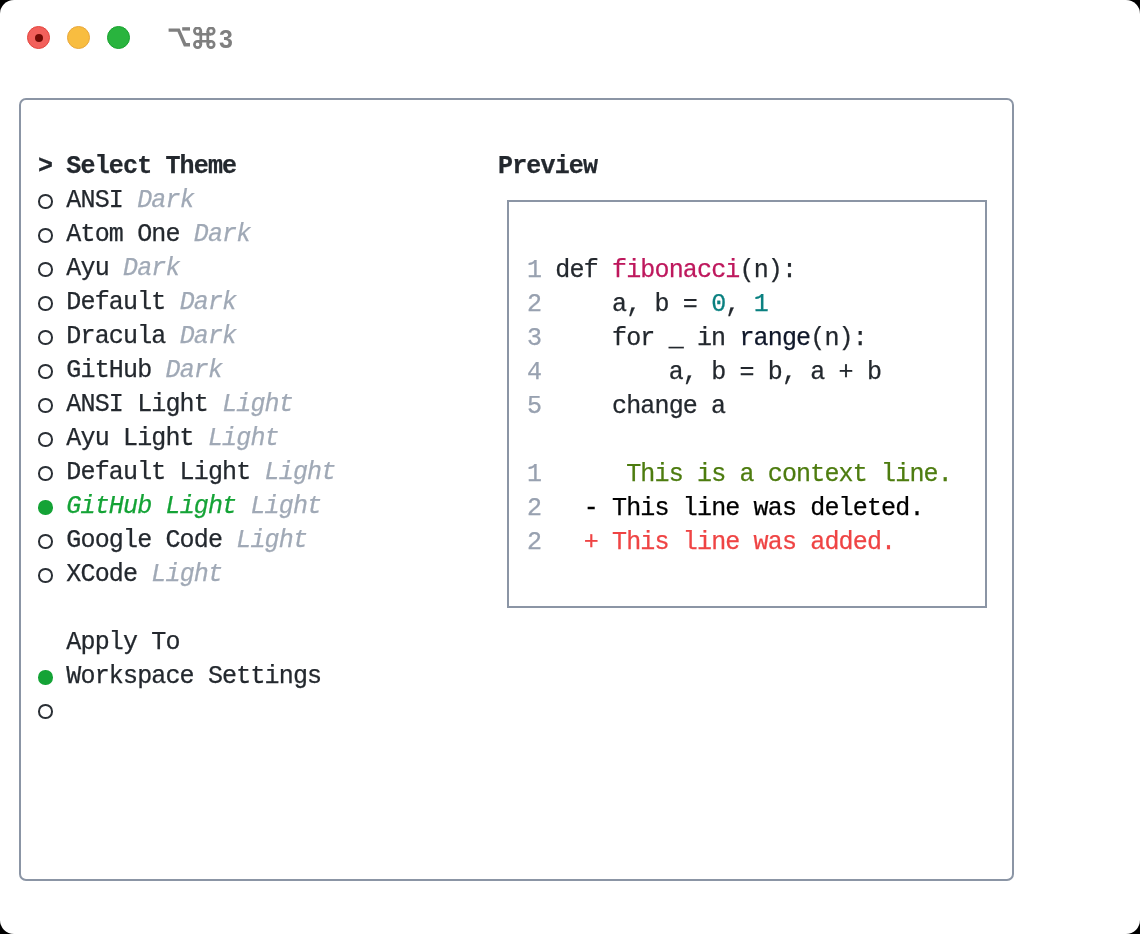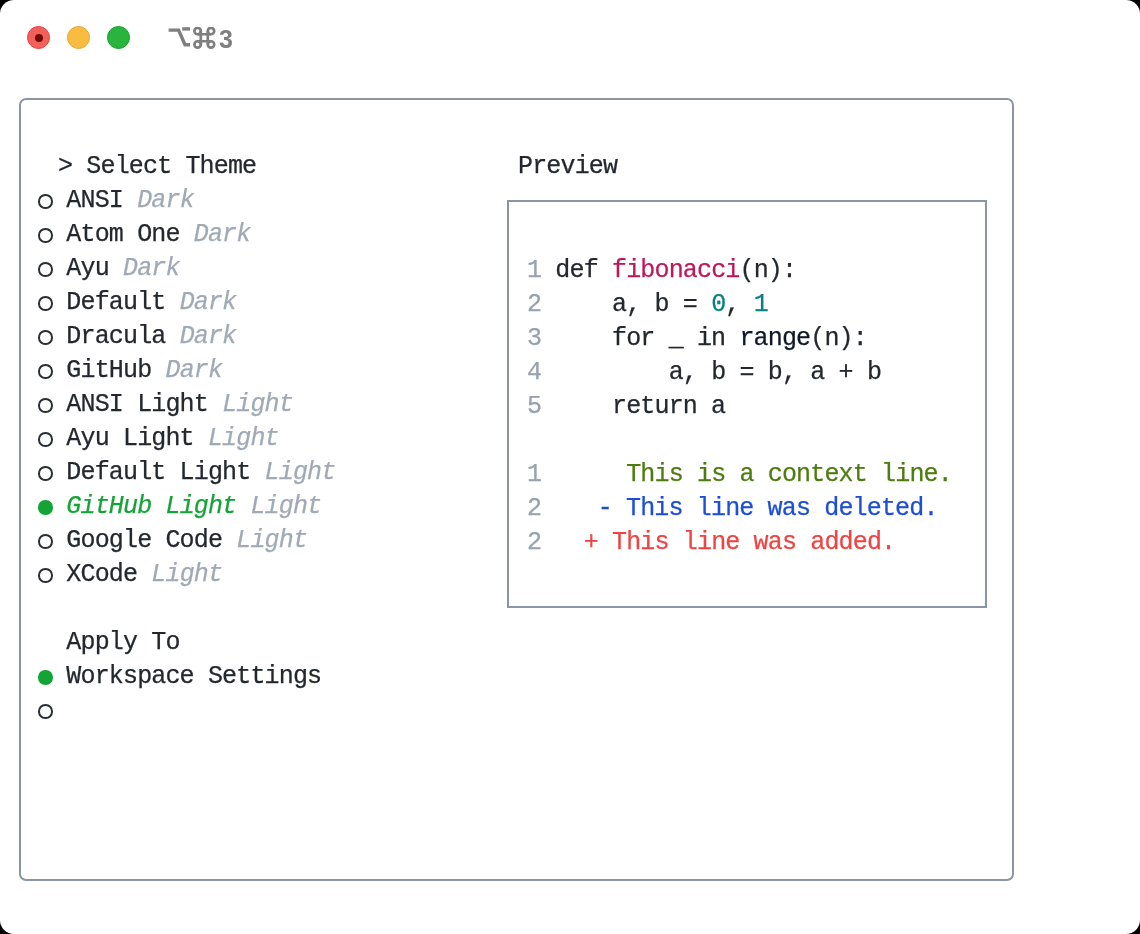--- a/index.html
+++ b/index.html
@@ -11,28 +11,28 @@
   .dot.y{left:67px;top:26px;background:#f8bd40;border:1px solid #e9a73a;}
   .dot.g{left:107px;top:26px;background:#29b43e;border:1px solid #17a22e;}
   .dot.inner{left:34.5px;top:33.5px;width:8px;height:8px;background:#720a04;border:none;}
   .outer{position:absolute;left:19px;top:98px;width:995px;height:783px;box-sizing:border-box;
          border:2px solid #8b95a5;border-radius:7px;}
   pre{position:absolute;margin:0;font-family:"Liberation Mono", monospace;-webkit-text-stroke:0.25px;
       font-size:25px;line-height:34px;letter-spacing:-0.84px;}
   .left{left:38px;top:150px;}
   .rlab{left:498px;top:150px;}
   .code{left:527px;top:254px;}
-  b{font-weight:normal;margin-left:20px;}
+  b{font-weight:bold;}
   .hint{color:#a0a9b6;font-style:italic;}
   .gray{color:#9aa3b4;}
   .txt{color:#23282e;}
   .grn{color:#14a336;font-style:italic;}
   .num{color:#98a1b0;}
   .ctx{color:#4d7c0f;}
-  .dred{color:#1d4ed8;margin-left:14px;}
+  .dred{color:#000000;}
   .dgrn{color:#ef4444;}
   .fn{color:#be185d;}
   .bi{color:#0f172a;}
   .nm{color:#0a8080;}
   .pbox{position:absolute;left:507px;top:200px;width:480px;height:408px;box-sizing:border-box;
         border:2px solid #8b95a5;}
   .circ{position:absolute;width:14.5px;height:14.5px;border-radius:50%;box-sizing:border-box;}
   .open{border:2px solid #2b3036;}
   .fill{background:#14a336;}
 </style>
@@ -75,21 +75,21 @@
   Apply To
   Workspace Settings
 
 </pre>
   <pre class="rlab txt"><b>Preview</b></pre>
   <div class="pbox"></div>
   <pre class="code"><span class="num">1</span> <span class="txt">def </span><span class="fn">fibonacci</span><span class="txt">(n):</span>
 <span class="num">2</span>     <span class="txt">a, b = </span><span class="nm">0</span><span class="txt">, </span><span class="nm">1</span>
 <span class="num">3</span>     <span class="txt">for _ in </span><span class="bi">range</span><span class="txt">(n):</span>
 <span class="num">4</span>         <span class="txt">a, b = b, a + b</span>
-<span class="num">5</span>     <span class="txt">return a</span>
+<span class="num">5</span>     <span class="txt">change a</span>
 
 <span class="num">1</span>      <span class="ctx">This is a context line.</span>
 <span class="num">2</span>   <span class="dred">- This line was deleted.</span>
 <span class="num">2</span>   <span class="dgrn">+ This line was added.</span></pre>
 
   <div class="circ open" style="left:38px;top:194.25px;"></div>
   <div class="circ open" style="left:38px;top:228.25px;"></div>
   <div class="circ open" style="left:38px;top:262.25px;"></div>
   <div class="circ open" style="left:38px;top:296.25px;"></div>
   <div class="circ open" style="left:38px;top:330.25px;"></div>

